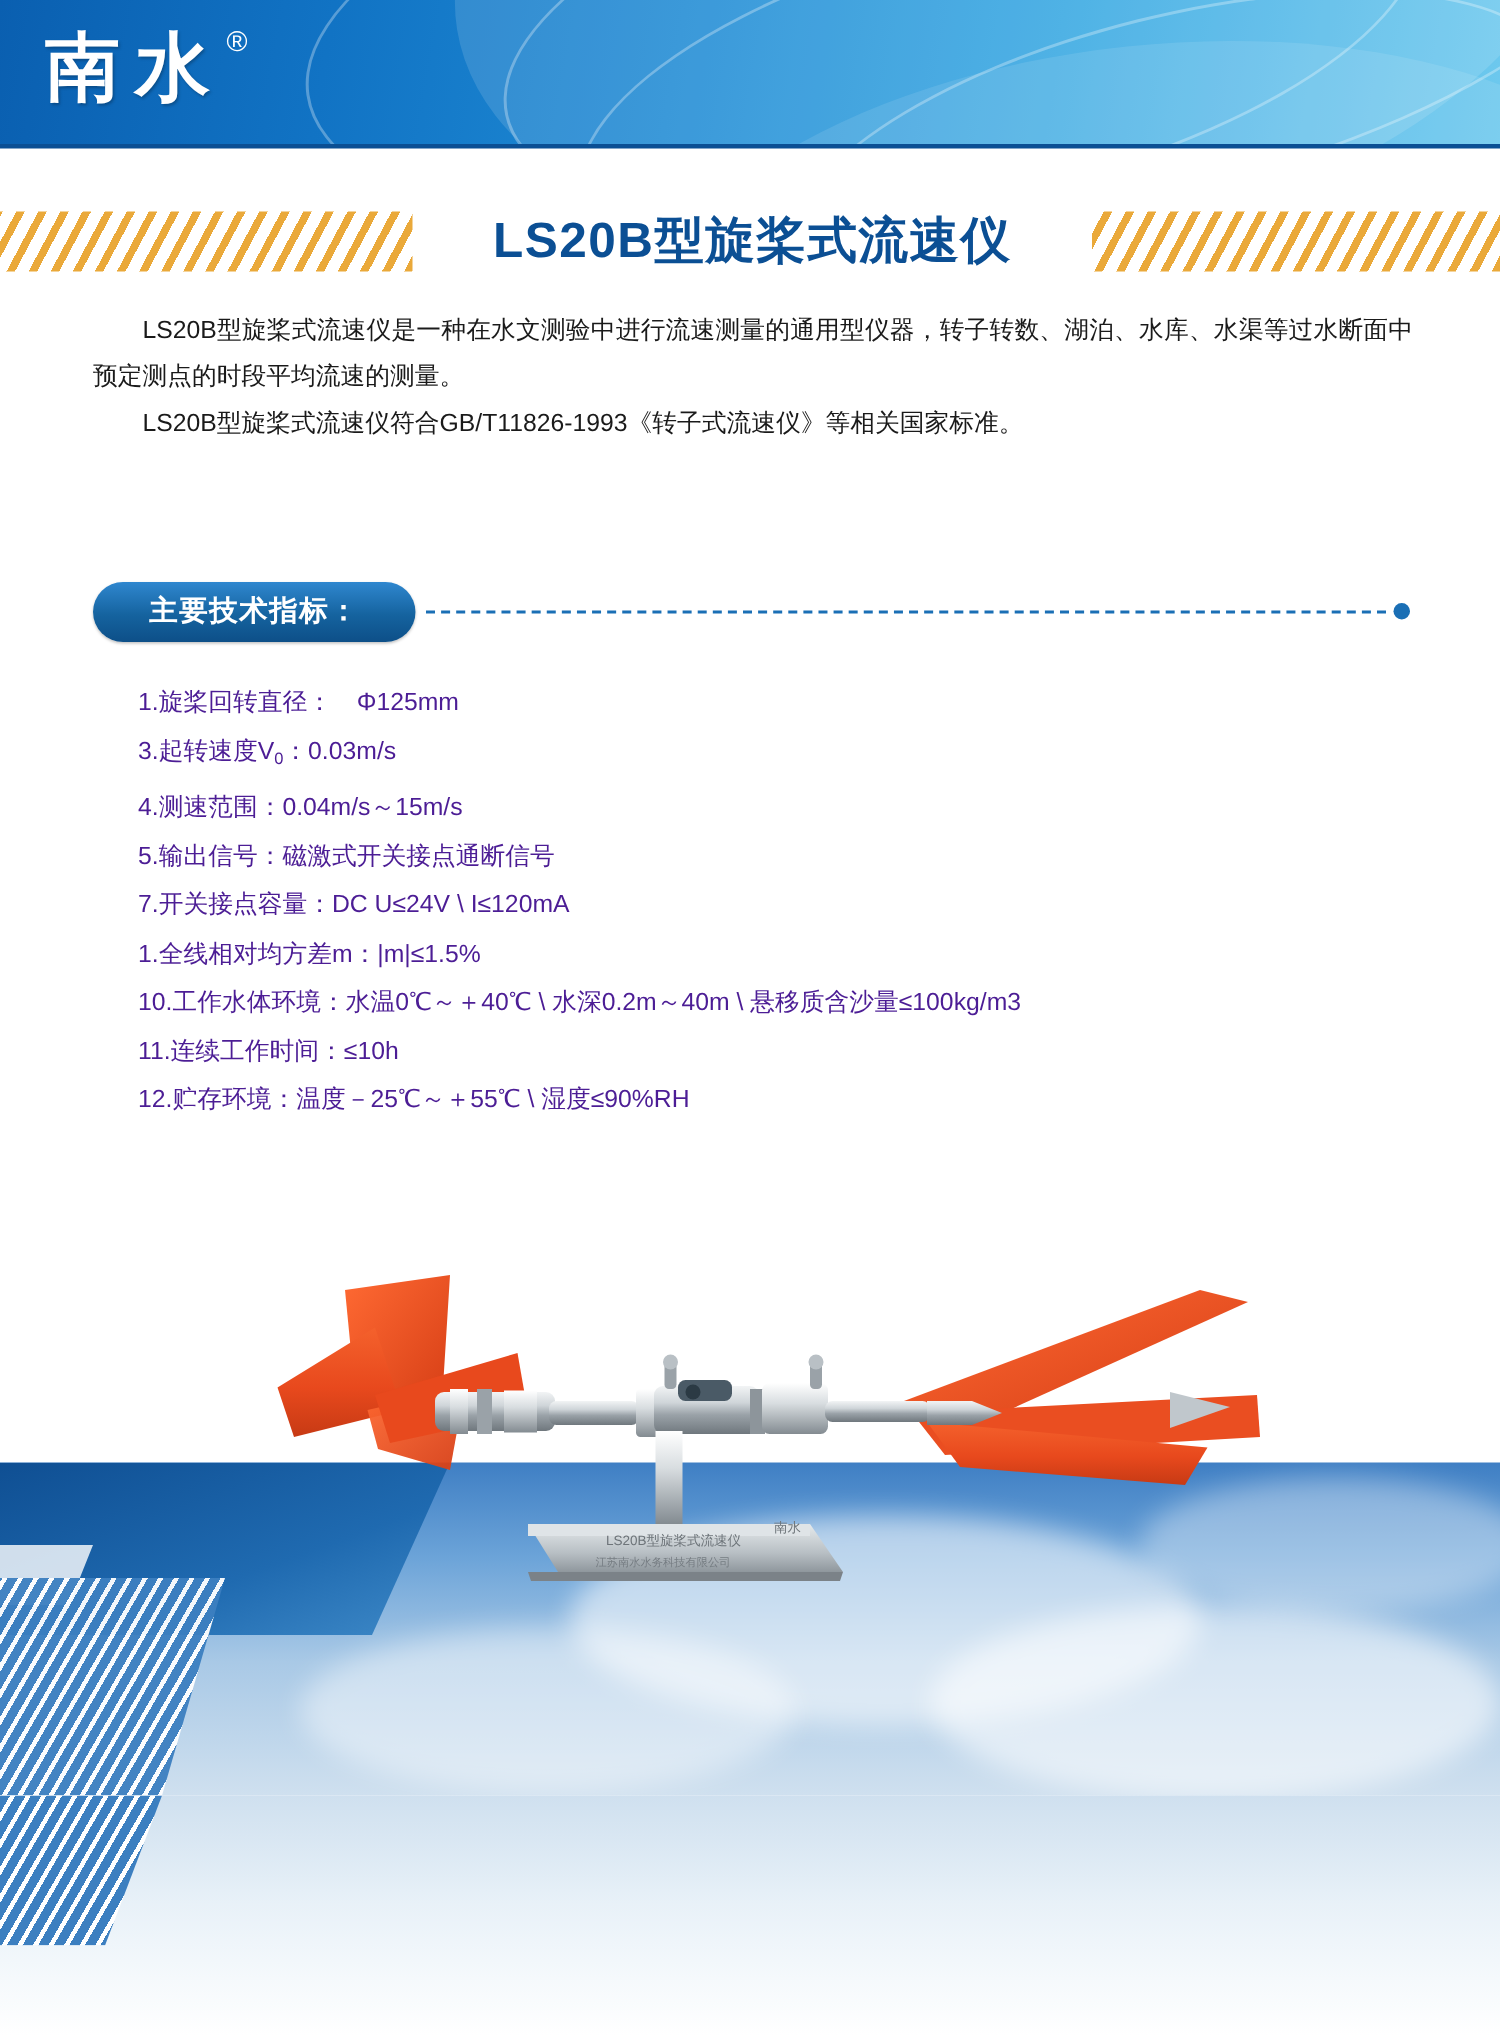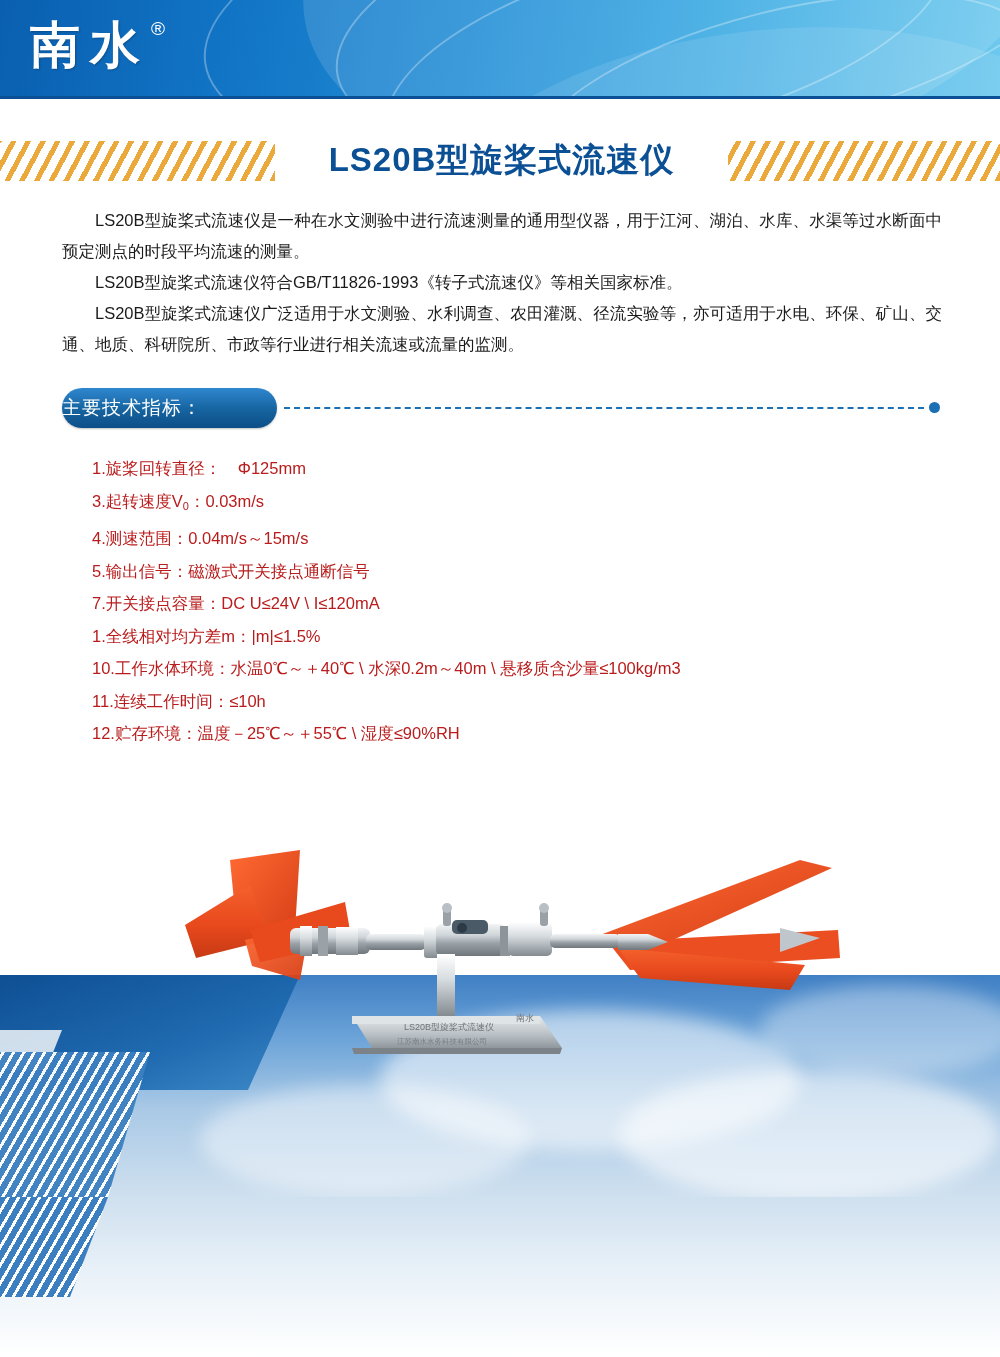--- a/index.html
+++ b/index.html
@@ -136,23 +136,23 @@
   .section-pill {
     position: absolute;
     left: 0; top: 0;
     width: 215px;
     height: 40px;
     border-radius: 20px;
     background: linear-gradient(180deg, #2f87cf 0%, #15639f 55%, #0d4f88 100%);
     box-shadow: 0 1px 2px rgba(0,0,0,0.25);
     color: #ffffff;
     font-size: 19px;
-    font-weight: normal;
+    font-weight: bold;
     line-height: 40px;
-    text-align: left;
+    text-align: center;
     letter-spacing: 1px;
   }
   .section-dash {
     position: absolute;
     left: 222px;
     top: 19px;
     width: 640px;
     height: 0;
     border-top: 2px dashed #1a6fb5;
   }
@@ -166,21 +166,21 @@
     background: #1a6fb5;
   }
 
   
   .specs {
     position: absolute;
     top: 452px;
     left: 92px;
     width: 840px;
     font-size: 16.5px;
-    color: #b91c1c;
+    color: #4c1d95;
   }
   .spec-item {
     line-height: 32.5px;
     white-space: nowrap;
   }
   .spec-item sub { font-size: 11px; vertical-align: -3px; }
   .spec-item sup { font-size: 11px; vertical-align: 6px; }
 
   
   .photo {
@@ -276,23 +276,22 @@
 </div>
 <div class="header-bottom-line"></div>
 
 <div class="title-band">
   <div class="hatch hatch-left"></div>
   <div class="hatch hatch-right"></div>
   <div class="doc-title">LS20B型旋桨式流速仪</div>
 </div>
 
 <div class="intro">
-  <p>LS20B型旋桨式流速仪是一种在水文测验中进行流速测量的通用型仪器，用于江河、湖泊、水库、水渠等过水断面中预定测点的时段平均流速的测量。</p>
+  <p>LS20B型旋桨式流速仪是一种在水文测验中进行流速测量的通用型仪器，转子转数、湖泊、水库、水渠等过水断面中预定测点的时段平均流速的测量。</p>
   <p>LS20B型旋桨式流速仪符合GB/T11826-1993《转子式流速仪》等相关国家标准。</p>
-  <p>LS20B型旋桨式流速仪广泛适用于水文测验、水利调查、农田灌溉、径流实验等，亦可适用于水电、环保、矿山、交通、地质、科研院所、市政等行业进行相关流速或流量的监测。</p>
 </div>
 
 <div class="section-head">
   <div class="section-pill">主要技术指标：</div>
   <div class="section-dash"></div>
   <div class="section-dot"></div>
 </div>
 
 <div class="specs">
   <div class="spec-item">1.旋桨回转直径：　Φ125mm</div>

